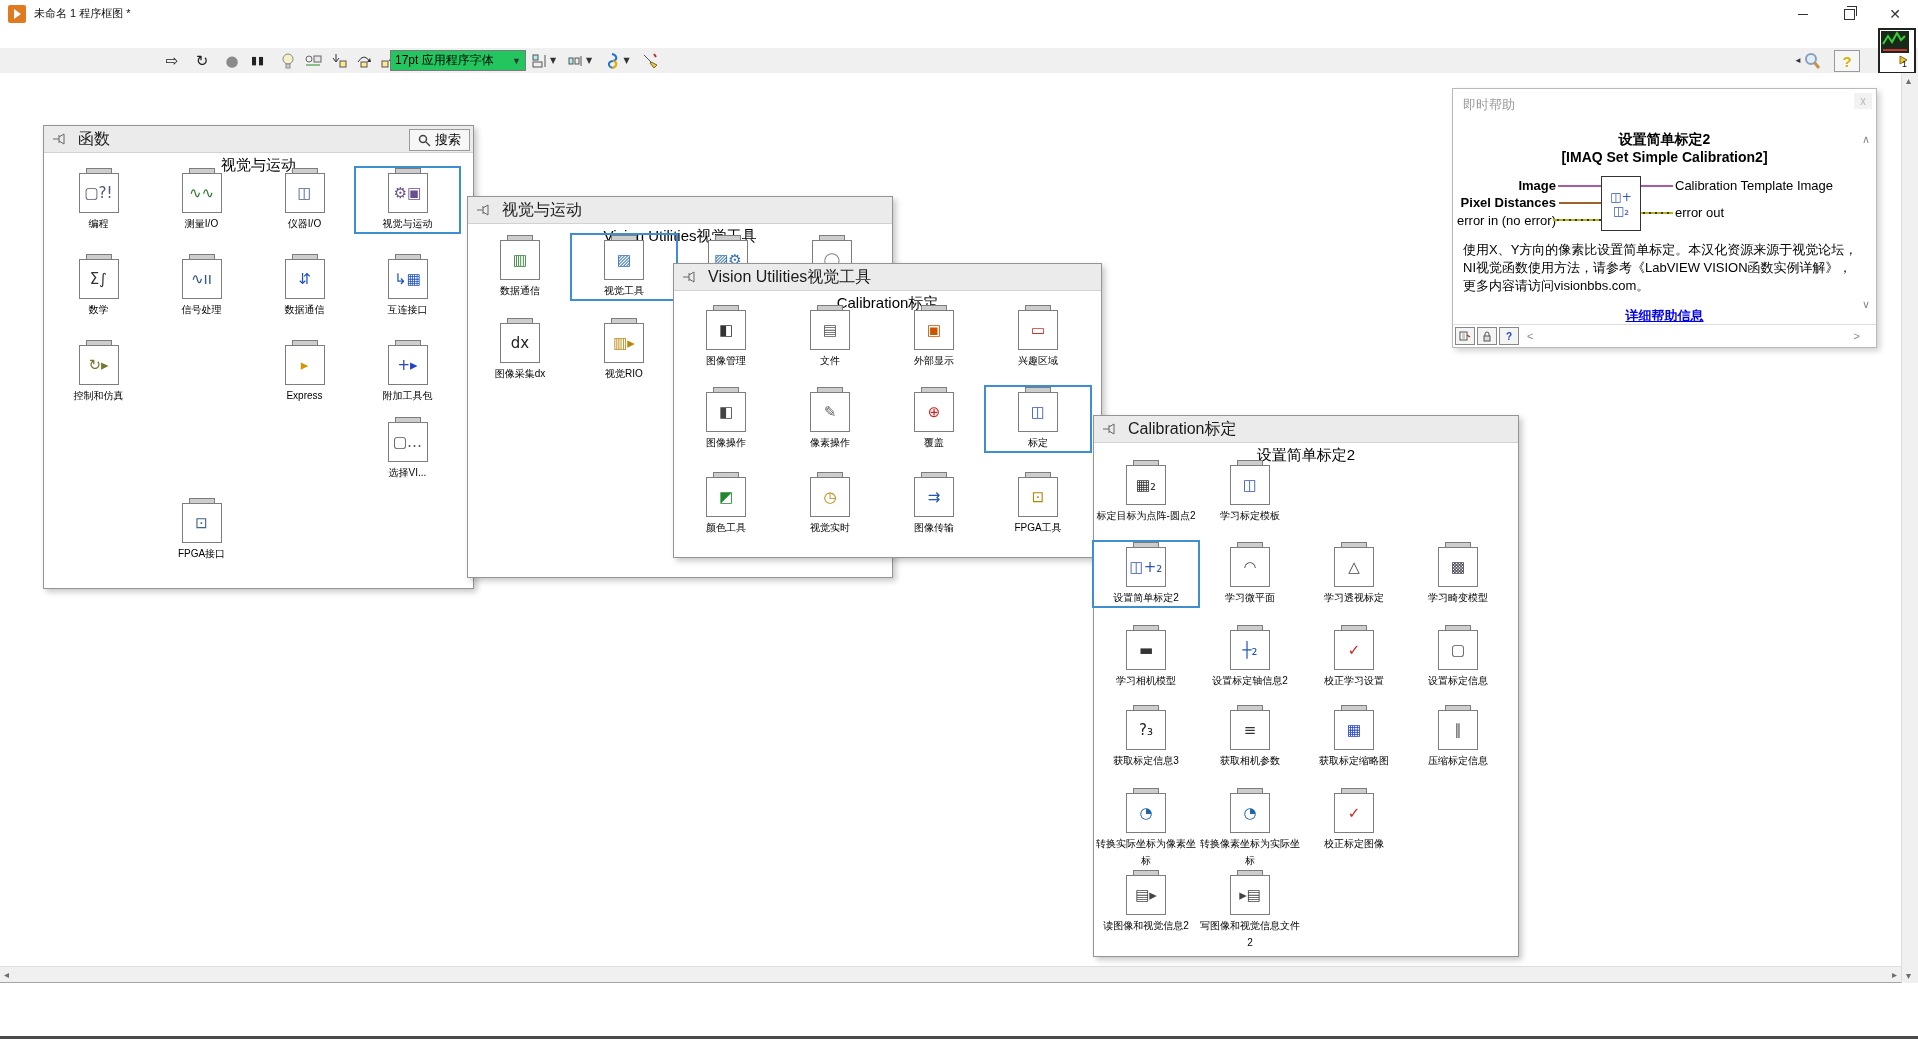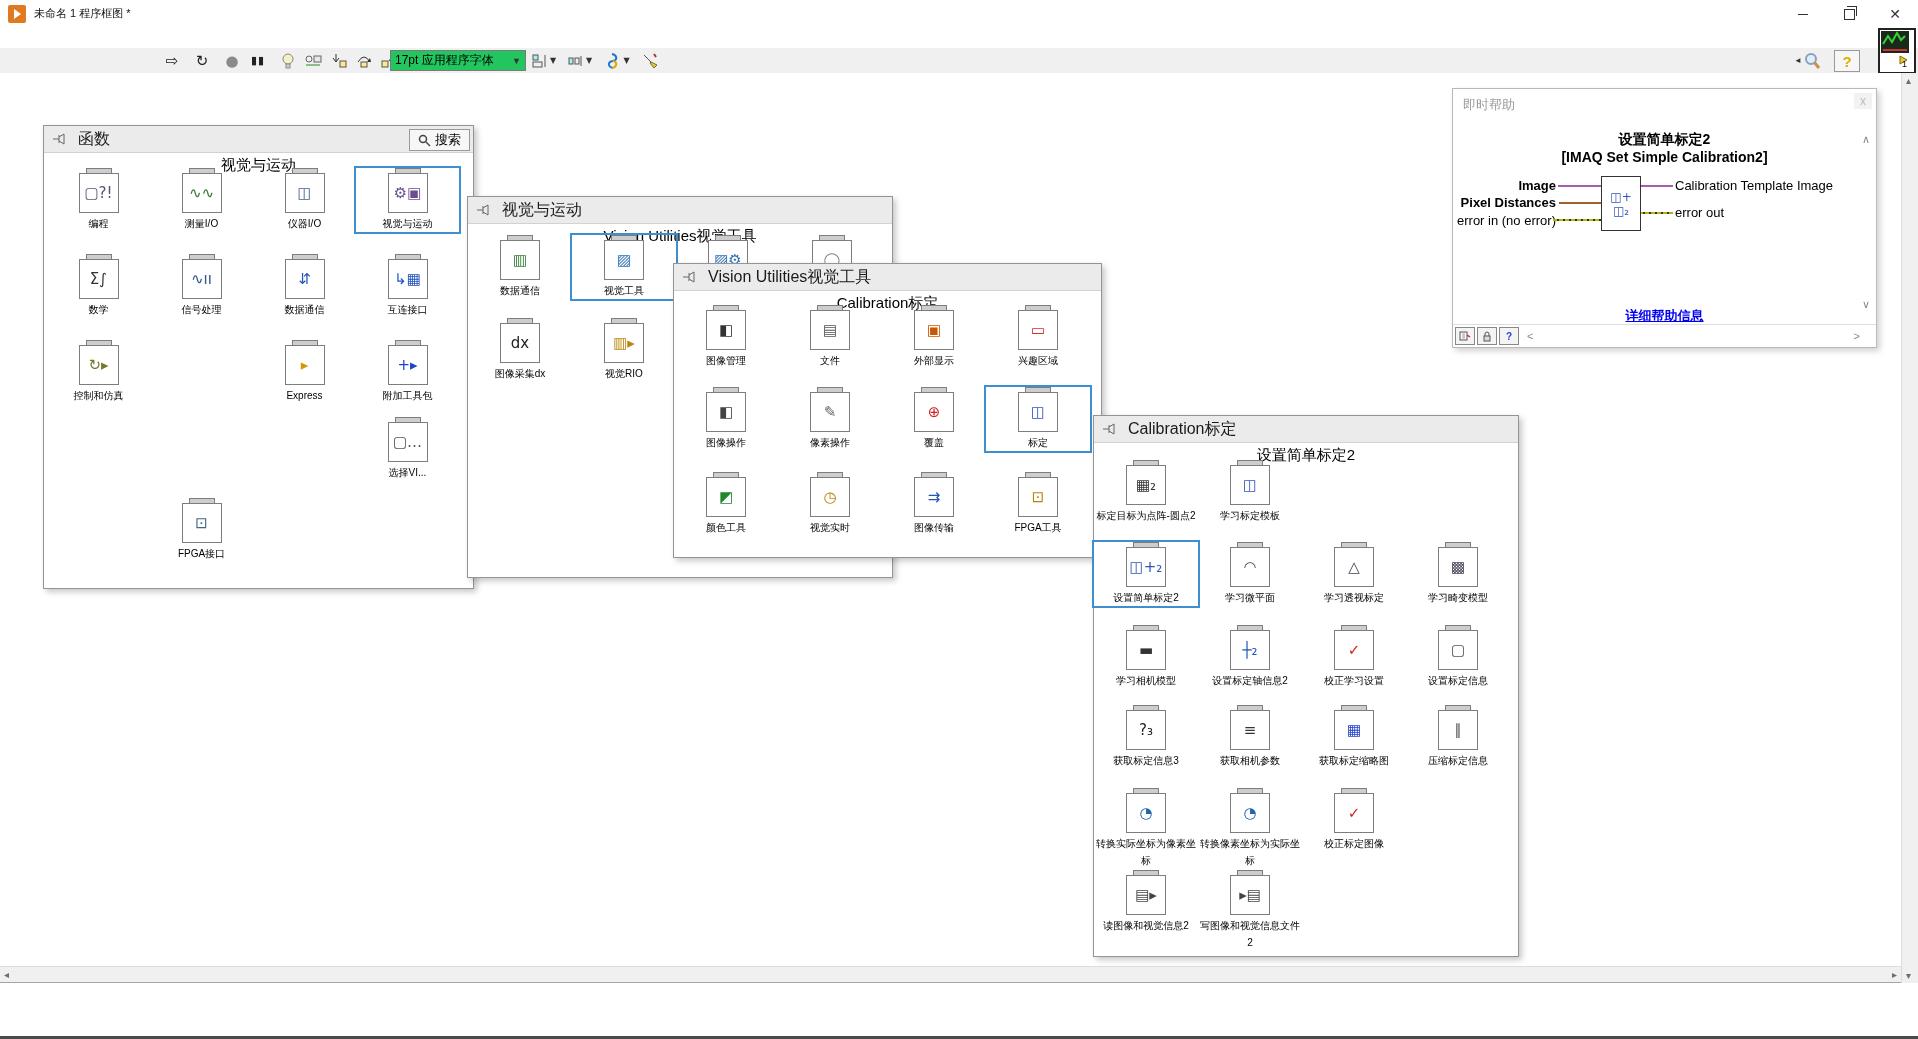--- a/index.html
+++ b/index.html
@@ -615,20 +615,21 @@
     <div class="wire" style="left:186px;top:96px;width:34px;background:#a85ca8"></div>
     <div class="wire" style="left:106px;top:113px;width:42px;background:#a0622d"></div>
     <div class="wire" style="left:100px;top:130px;width:48px;background:repeating-linear-gradient(90deg,#b8b400 0 4px,#333 4px 6px)"></div>
     <div class="wire" style="left:186px;top:123px;width:34px;background:repeating-linear-gradient(90deg,#b8b400 0 4px,#333 4px 6px)"></div>
 
     <div class="vi-iconbox">
         <span>◫+</span>
         <span>◫₂</span>
       </div>
 
+    <div class="help-desc">使用X、Y方向的像素比设置简单标定。本汉化资源来源于视觉论坛，NI视觉函数使用方法，请参考《LabVIEW VISION函数实例详解》，更多内容请访问visionbbs.com。</div>
     <div class="help-link">详细帮助信息</div>
 
     <div class="help-bottom">
       <div class="hb-btn">
         <svg width="12" height="10" viewBox="0 0 12 10">
             <rect x="1" y="1" width="7" height="8" fill="#fff" stroke="#555"></rect>
             <path d="M3 3 h3 M3 5 h3 M3 7 h3" stroke="#999"></path>
             <path d="M8 4 l3 2" stroke="#c03030" stroke-width="1.5"></path>
           </svg>
       </div>

